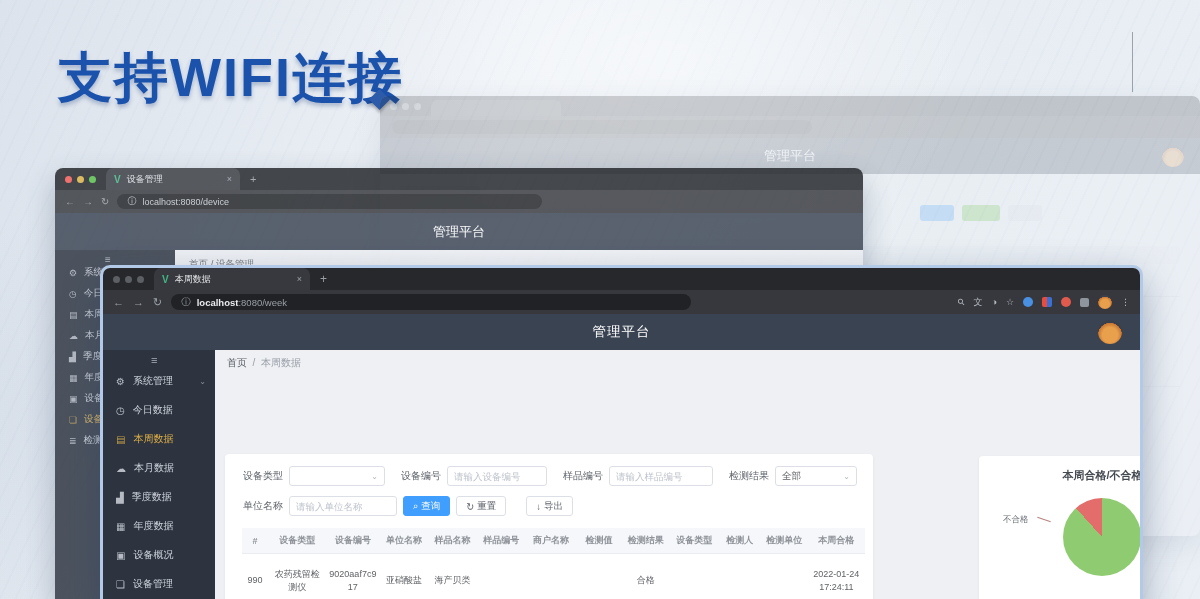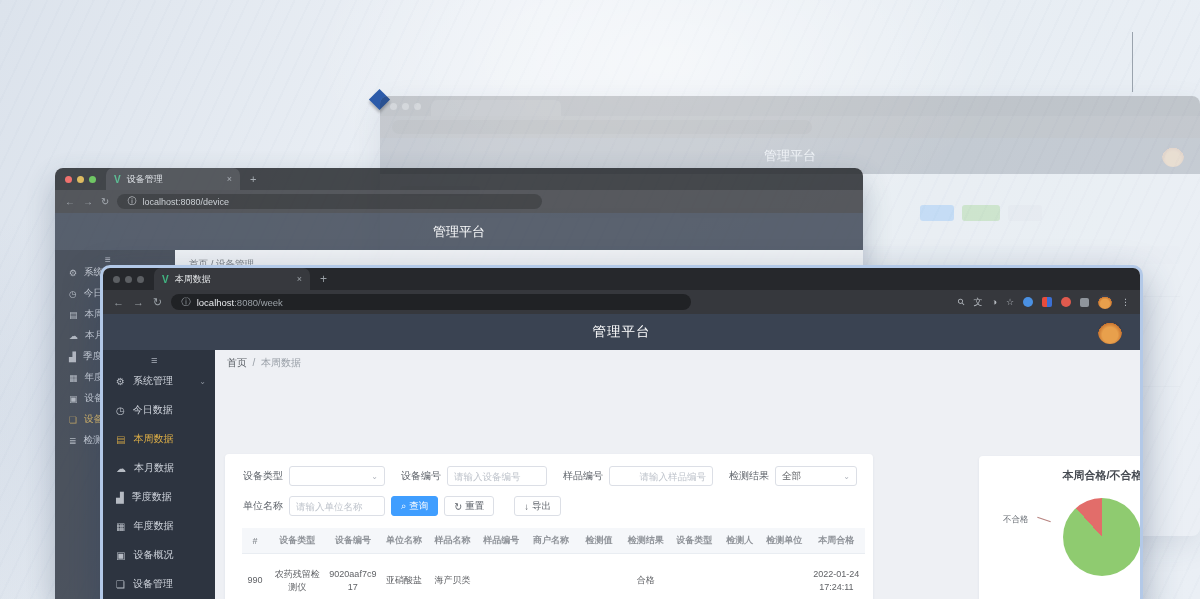--- a/index.html
+++ b/index.html
@@ -66,21 +66,21 @@
   
   #frontwin{left:100px;top:265px;width:1037px;height:345px;border-radius:10px;
     border:3px solid #b3c9e8;box-shadow:0 14px 36px rgba(40,60,95,.38);overflow:hidden;background:#eef0f4;}
   .fw-tabbar{position:absolute;left:0;top:0;right:0;height:22px;background:#26282c;display:flex;align-items:center;padding:0 10px;gap:10px;}
   .fw-dot{background:#5c5f63;}
   .fw-tab{background:#37393e;color:#e6e8ea;font-size:9px;width:140px;justify-content:flex-start;}
   .fw-tab .x{margin-left:auto;color:#9aa0a6;}
   .fw-plus{color:#9aa0a6;font-size:12px;}
   .fw-urlbar{position:absolute;left:0;top:22px;right:0;height:24px;background:#36383d;display:flex;align-items:center;padding:0 10px;gap:9px;color:#9aa0a6;font-size:11px;}
   .fw-urlpill{background:#202225;height:16px;width:500px;font-size:9.5px;color:#9aa0a6;}
-  .fw-urlpill b{color:#e8eaed;font-weight:normal;}
+  .fw-urlpill b{color:#e8eaed;font-weight:bold;}
   .fw-toolicons{margin-left:auto;display:flex;align-items:center;gap:9px;font-size:9px;color:#b6bbc1;}
   .ext{width:10px;height:10px;border-radius:50%;}
   .fw-header{position:absolute;left:0;top:46px;right:0;height:36px;background:#3a4352;color:#fff;
     display:flex;align-items:center;justify-content:center;font-size:13.5px;letter-spacing:1px;}
   .fw-header .avatar{position:absolute;right:18px;top:6px;width:24px;height:24px;}
   .fw-sidebar{position:absolute;left:0;top:82px;bottom:0;width:112px;background:#2d3440;}
   .fw-burger{position:absolute;left:48px;top:4px;color:#aab1bb;font-size:11px;}
   .fw-item{position:absolute;left:13px;display:flex;gap:8px;align-items:center;color:#ced3db;font-size:10px;white-space:nowrap;width:90px;}
   .fw-item .ic{font-size:10px;opacity:.85;}
   .fw-item.active{color:#ddae46;}
@@ -109,20 +109,21 @@
   .pie{position:absolute;left:84px;top:42px;width:78px;height:78px;border-radius:50%;
     background:conic-gradient(from 0deg,#8fcb70 0deg 318deg,#e26d6a 318deg 360deg);}
   .pie-label{position:absolute;font-size:8.5px;color:#6a6f76;}
   .pie-line{position:absolute;background:#b7827f;height:1px;}
 </style>
 </head>
 <body>
 
 <div id="stage">
 
+  <div class="abs hero-title">支持WIFI连接</div>
   <div class="abs deco-line"></div>
   <div class="abs deco-diamond"></div>
 
   <div id="ghost" class="abs">
     <div class="gw-tabbar">
       <div class="dots">
         <span class="dot" style="background:#777"></span>
           <span class="dot" style="background:#777"></span>
           <span class="dot" style="background:#777"></span>
       </div>
@@ -334,31 +335,31 @@
 
         <div class="f-row" style="left:8px;top:12px;">
           <span class="f-label">设备类型</span>
           <span class="f-sel" style="width:96px;">
               <span></span>
               <span class="chev">⌄</span>
             </span>
           <span class="f-label">设备编号</span>
           <input class="f-inp" style="width: 100px;" placeholder="请输入设备编号">
           <span class="f-label">样品编号</span>
-          <input class="f-inp" style="width: 104px; text-align: right;" placeholder="请输入样品编号">
+          <input class="f-inp" style="width: 104px;" placeholder="请输入样品编号">
           <span class="f-label">检测结果</span>
           <span class="f-sel" style="width:82px;">
               <span>全部</span>
               <span class="chev">⌄</span>
             </span>
         </div>
 
         <div class="f-row" style="left:8px;top:42px;">
           <span class="f-label">单位名称</span>
-          <input class="f-inp" style="width: 96px;" placeholder="请输入单位名称">
+          <input class="f-inp" style="width: 108px;" placeholder="请输入单位名称">
           <button class="f-btn primary">
               <span>⌕</span>
               <span>查询</span>
             </button>
           <button class="f-btn">
               <span>↻</span>
               <span>重置</span>
             </button>
           <button class="f-btn" style="margin-left:14px;">
               <span>↓</span>

